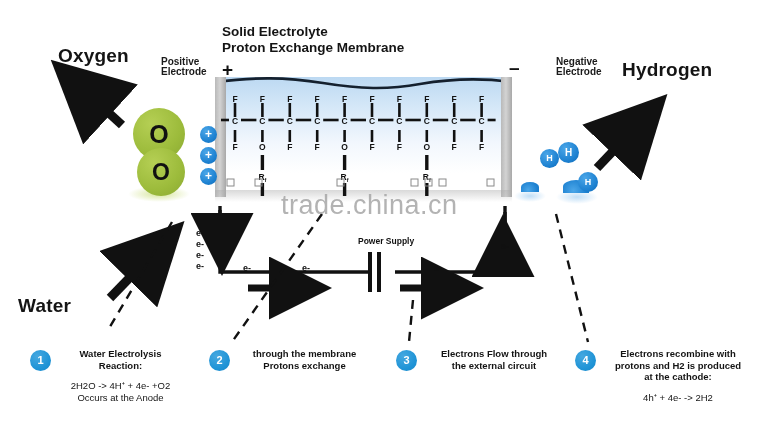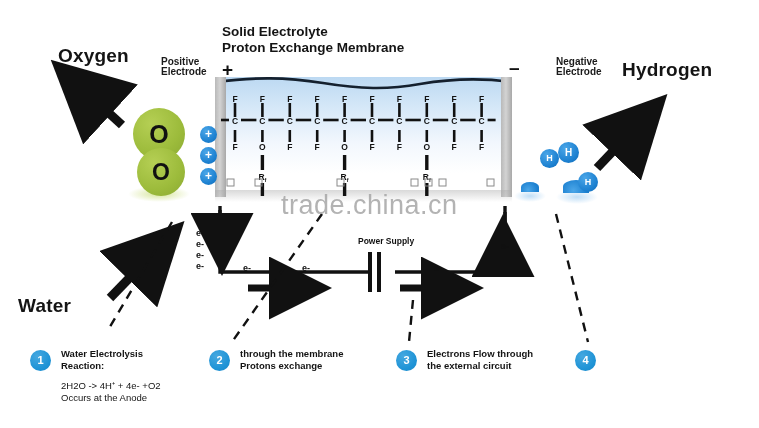--- a/index.html
+++ b/index.html
@@ -122,21 +122,21 @@
   }
 
   
   .legend-item{top:348px;}
   .legend-badge{
     width:21px;height:21px;border-radius:50%;
     background:radial-gradient(circle at 35% 30%,#45a8e0,#1e93d6 65%,#1d86c4);
     color:#fff;font-size:11px;font-weight:bold;text-align:center;line-height:21px;
     position:absolute;left:0;top:2px;
   }
-  .legend-body{margin-left:31px;}
+  .legend-body{margin-left:31px;text-align:center;}
   .legend-title{
     font-size:9.5px;font-weight:bold;line-height:11.5px;color:#141414;
   }
   .legend-formula{
     font-size:9.5px;font-weight:normal;line-height:11.5px;color:#141414;margin-top:9px;
   }
   #legend-1{left:30px;width:150px;}
   #legend-2{left:209px;width:160px;}
   #legend-3{left:396px;width:165px;}
   #legend-4{left:575px;width:175px;}
@@ -365,13 +365,23 @@
   <div class="legend-body">
     <div class="legend-title">
       <div>Electrons Flow through</div>
       <div>the external circuit</div>
     </div>
   </div>
 </div>
 
 <div class="abs legend-item" id="legend-4">
   <div class="legend-badge">4</div>
+  <div class="legend-body">
+    <div class="legend-title">
+      <div>Electrons recombine with</div>
+      <div>protons and H2 is produced</div>
+      <div>at the cathode:</div>
+    </div>
+    <div class="legend-formula">
+      <div>4h⁺ + 4e- -&gt; 2H2</div>
+    </div>
+  </div>
 </div>
 
 </body></html>

